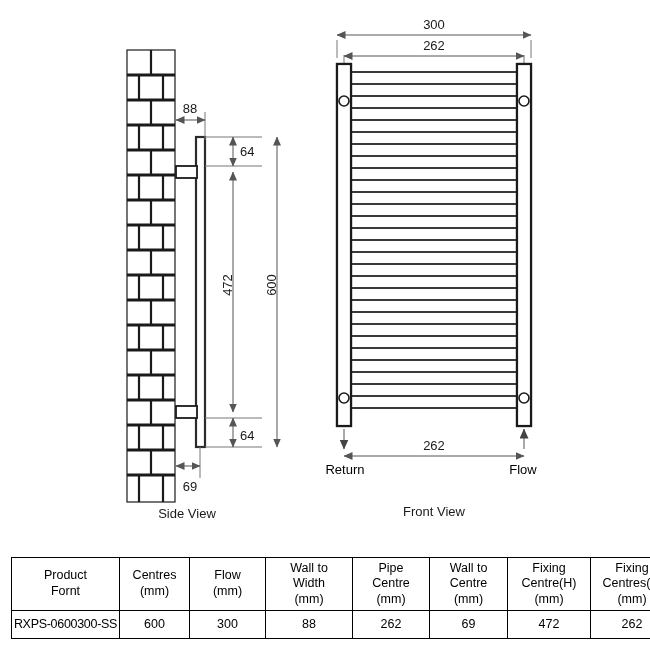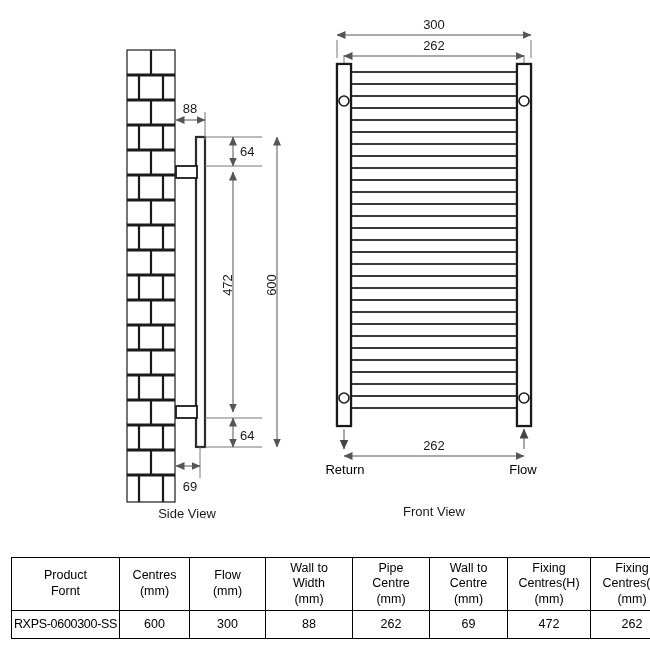--- a/index.html
+++ b/index.html
@@ -348,21 +348,21 @@
           <span class="l2">Centre</span>
           <span class="l2">(mm)</span>
         </th>
         <th style="width:75px">
           <span class="l2">Wall to</span>
           <span class="l2">Centre</span>
           <span class="l2">(mm)</span>
         </th>
         <th style="width:80px">
           <span class="l2">Fixing</span>
-          <span class="l2">Centres(H)</span>
+          <span class="l2">Centre(H)</span>
           <span class="l2">(mm)</span>
         </th>
         <th style="width:80px">
           <span class="l2">Fixing</span>
           <span class="l2">Centres(L)</span>
           <span class="l2">(mm)</span>
         </th>
       </tr>
     </thead>
     <tbody>

